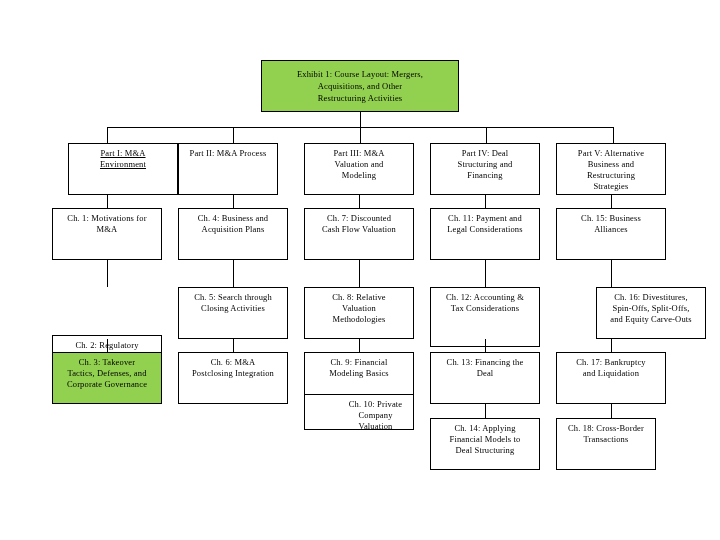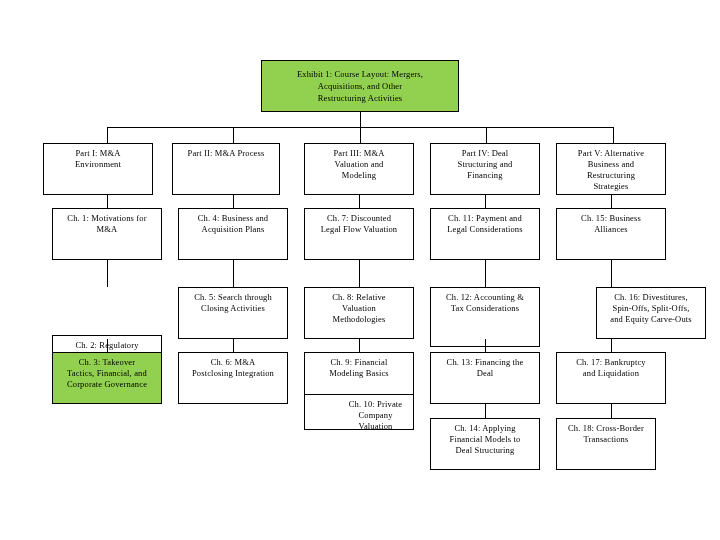--- a/index.html
+++ b/index.html
@@ -66,42 +66,42 @@
   <div class="connector conn-v" style="left:360px; top:112px; height:15px;"></div>
 
   <div class="connector conn-h" style="left:107px; top:127px; width:506px;"></div>
 
   <div class="connector conn-v" style="left:107px; top:127px; height:16px;"></div>
   <div class="connector conn-v" style="left:233px; top:127px; height:16px;"></div>
   <div class="connector conn-v" style="left:360px; top:127px; height:16px;"></div>
   <div class="connector conn-v" style="left:486px; top:127px; height:16px;"></div>
   <div class="connector conn-v" style="left:613px; top:127px; height:16px;"></div>
 
-  <div class="node" style="left:43px; top:143px; width:110px; height:52px;">
+  <div class="node" style="left:68px; top:143px; width:110px; height:52px;text-decoration:underline;">
     <span class="label">Part I: M&amp;A
 Environment</span>
   </div>
   <div class="connector conn-v" style="left:107px; top:195px; height:13px;"></div>
   <div class="node" style="left:52px; top:208px; width:110px; height:52px;">
     <span class="label">Ch. 1: Motivations for
 M&amp;A</span>
   </div>
   <div class="connector conn-v" style="left:107px; top:260px; height:27px;"></div>
   <div class="node" style="left:52px; top:287px; width:110px; height:52px;margin-top:48px;">
     <span class="label">Ch. 2: Regulatory
 Considerations</span>
   </div>
   <div class="connector conn-v" style="left:107px; top:339px; height:13px;"></div>
   <div class="node green" style="left:52px; top:352px; width:110px; height:52px;">
     <span class="label">Ch. 3: Takeover
-Tactics, Financial, and
+Tactics, Defenses, and
 Corporate Governance</span>
   </div>
 
-  <div class="node" style="left:172px; top:143px; width:108px; height:52px;">
+  <div class="node" style="left:178px; top:143px; width:100px; height:52px;">
     <span class="label">Part II: M&amp;A Process</span>
   </div>
   <div class="connector conn-v" style="left:233px; top:195px; height:13px;"></div>
   <div class="node" style="left:178px; top:208px; width:110px; height:52px;">
     <span class="label">Ch. 4: Business and
 Acquisition Plans</span>
   </div>
   <div class="connector conn-v" style="left:233px; top:260px; height:27px;"></div>
   <div class="node" style="left:178px; top:287px; width:110px; height:52px;">
     <span class="label">Ch. 5: Search through
@@ -114,21 +114,21 @@
   </div>
 
   <div class="node" style="left:304px; top:143px; width:110px; height:52px;">
     <span class="label">Part III: M&amp;A
 Valuation and
 Modeling</span>
   </div>
   <div class="connector conn-v" style="left:359px; top:195px; height:13px;"></div>
   <div class="node" style="left:304px; top:208px; width:110px; height:52px;">
     <span class="label">Ch. 7: Discounted
-Legal Flow Valuation</span>
+Cash Flow Valuation</span>
   </div>
   <div class="connector conn-v" style="left:359px; top:260px; height:27px;"></div>
   <div class="node" style="left:304px; top:287px; width:110px; height:52px;">
     <span class="label">Ch. 8: Relative
 Valuation
 Methodologies</span>
   </div>
   <div class="connector conn-v" style="left:359px; top:339px; height:13px;"></div>
   <div class="node" style="left:304px; top:352px; width:110px; height:52px;">
     <span class="label">Ch. 9: Financial

